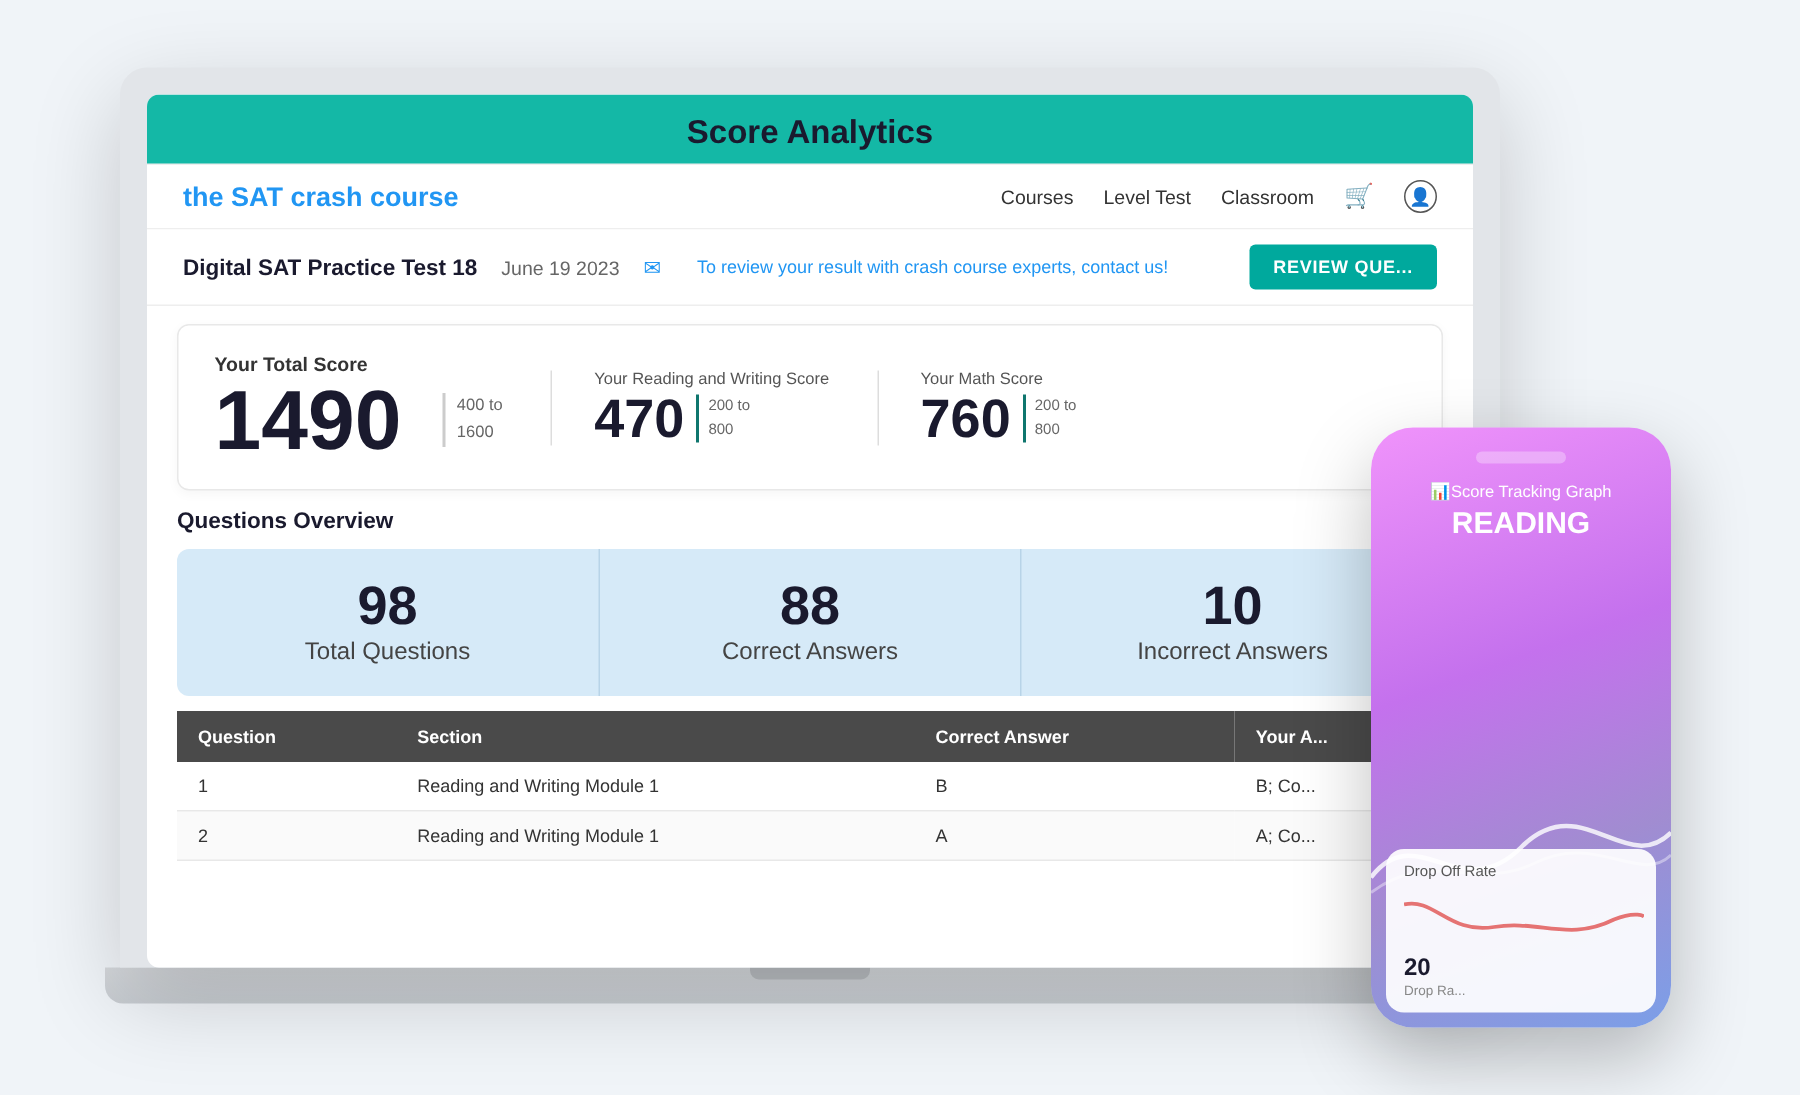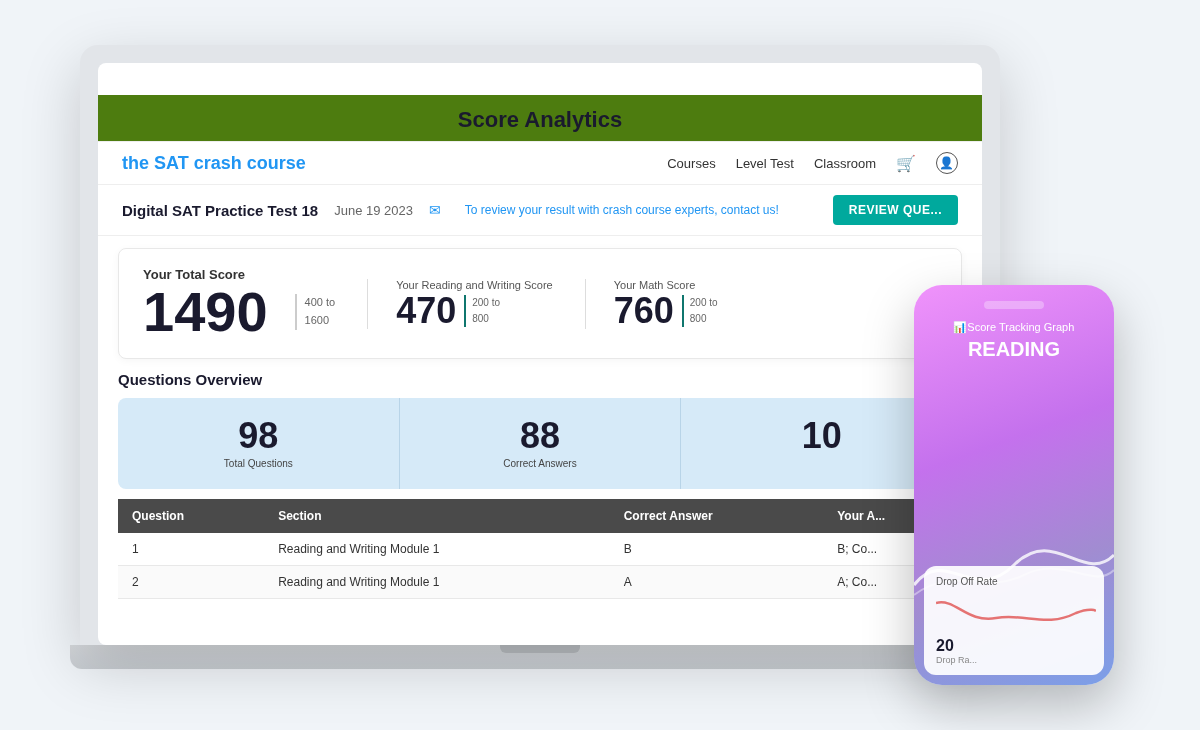--- a/index.html
+++ b/index.html
@@ -63,25 +63,24 @@
     .laptop-notch {
       width: 80px;
       height: 8px;
       background: #b8bcc0;
       border-radius: 0 0 6px 6px;
       margin: 0 auto;
     }
 
     
     .screen-header {
-      background: #4d7c0f;
+      background: #14b8a6;
       text-align: center;
       padding: 12px 0 8px;
       border-bottom: 1px solid #eee;
-      margin-top: 32px;
     }
 
     .screen-header h1 {
       font-size: 22px;
       font-weight: 700;
       color: #1a1a2e;
     }
 
     .nav-bar {
       display: flex;
@@ -271,21 +270,21 @@
     }
 
     .overview-num {
       font-size: 36px;
       font-weight: 800;
       color: #1a1a2e;
       line-height: 1;
     }
 
     .overview-desc {
-      font-size: 10px;
+      font-size: 16px;
       color: #444;
       margin-top: 4px;
     }
 
     
     .questions-table {
       margin: 10px 20px 0;
       border-collapse: collapse;
       width: calc(100% - 40px);
       font-size: 12px;
@@ -488,20 +487,21 @@
             <div class="overview-item">
               <div class="overview-num">98</div>
               <div class="overview-desc">Total Questions</div>
             </div>
             <div class="overview-item">
               <div class="overview-num">88</div>
               <div class="overview-desc">Correct Answers</div>
             </div>
             <div class="overview-item">
               <div class="overview-num">10</div>
+              <div class="overview-desc">Incorrect Answers</div>
             </div>
           </div>
         </div>
 
         <table class="questions-table">
           <thead>
             <tr>
               <th>Question</th>
               <th>Section</th>
               <th>Correct Answer</th>

